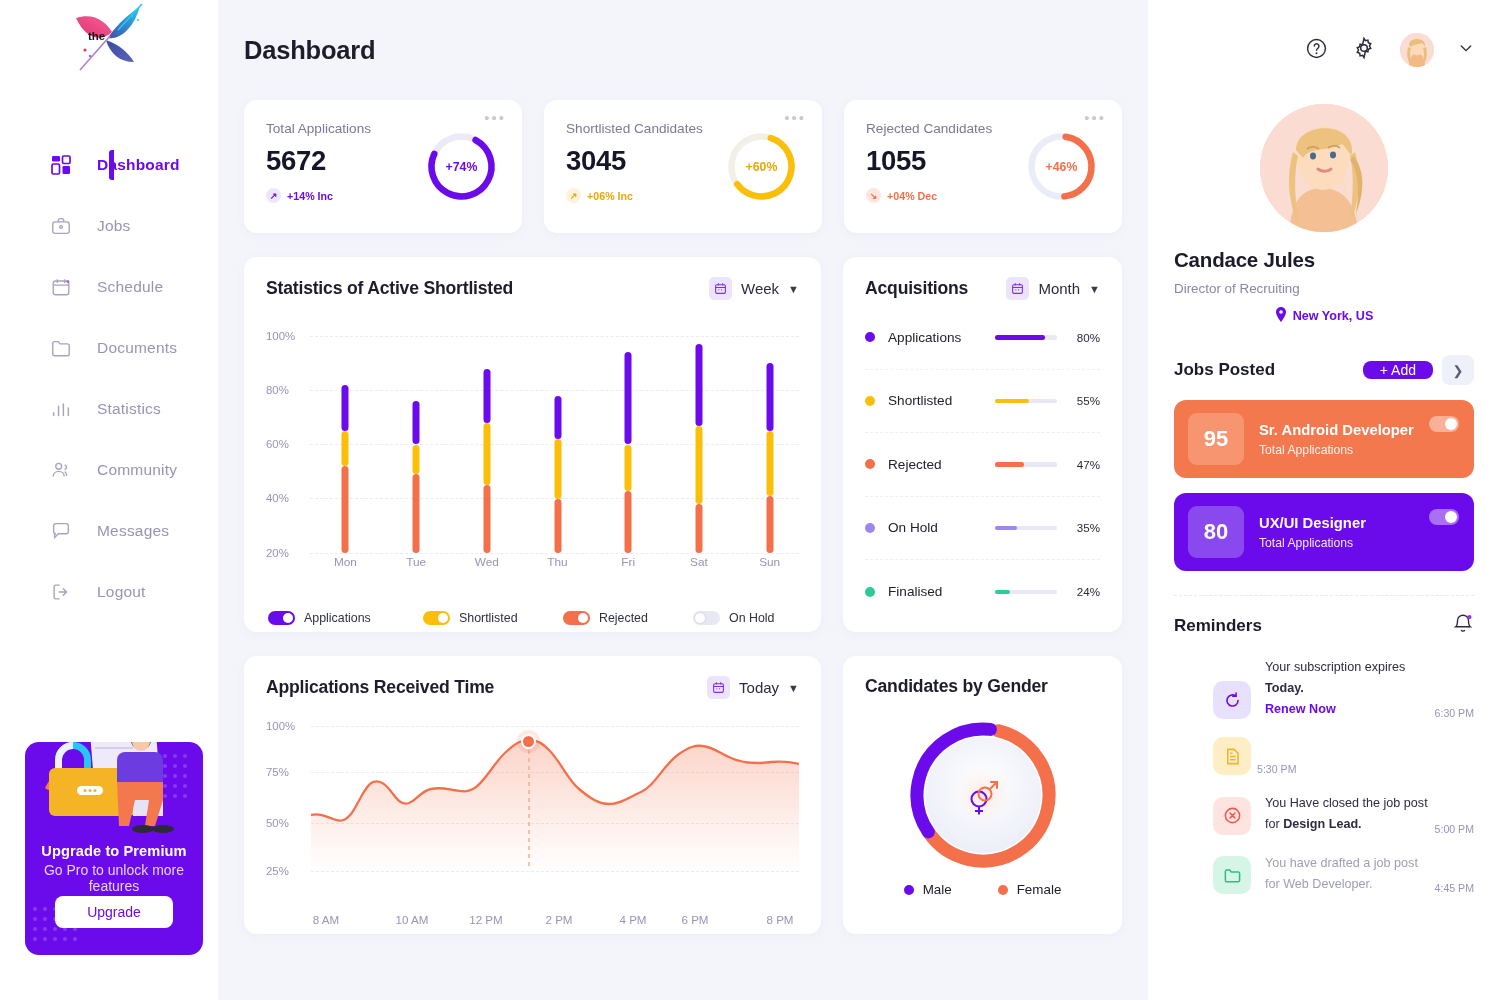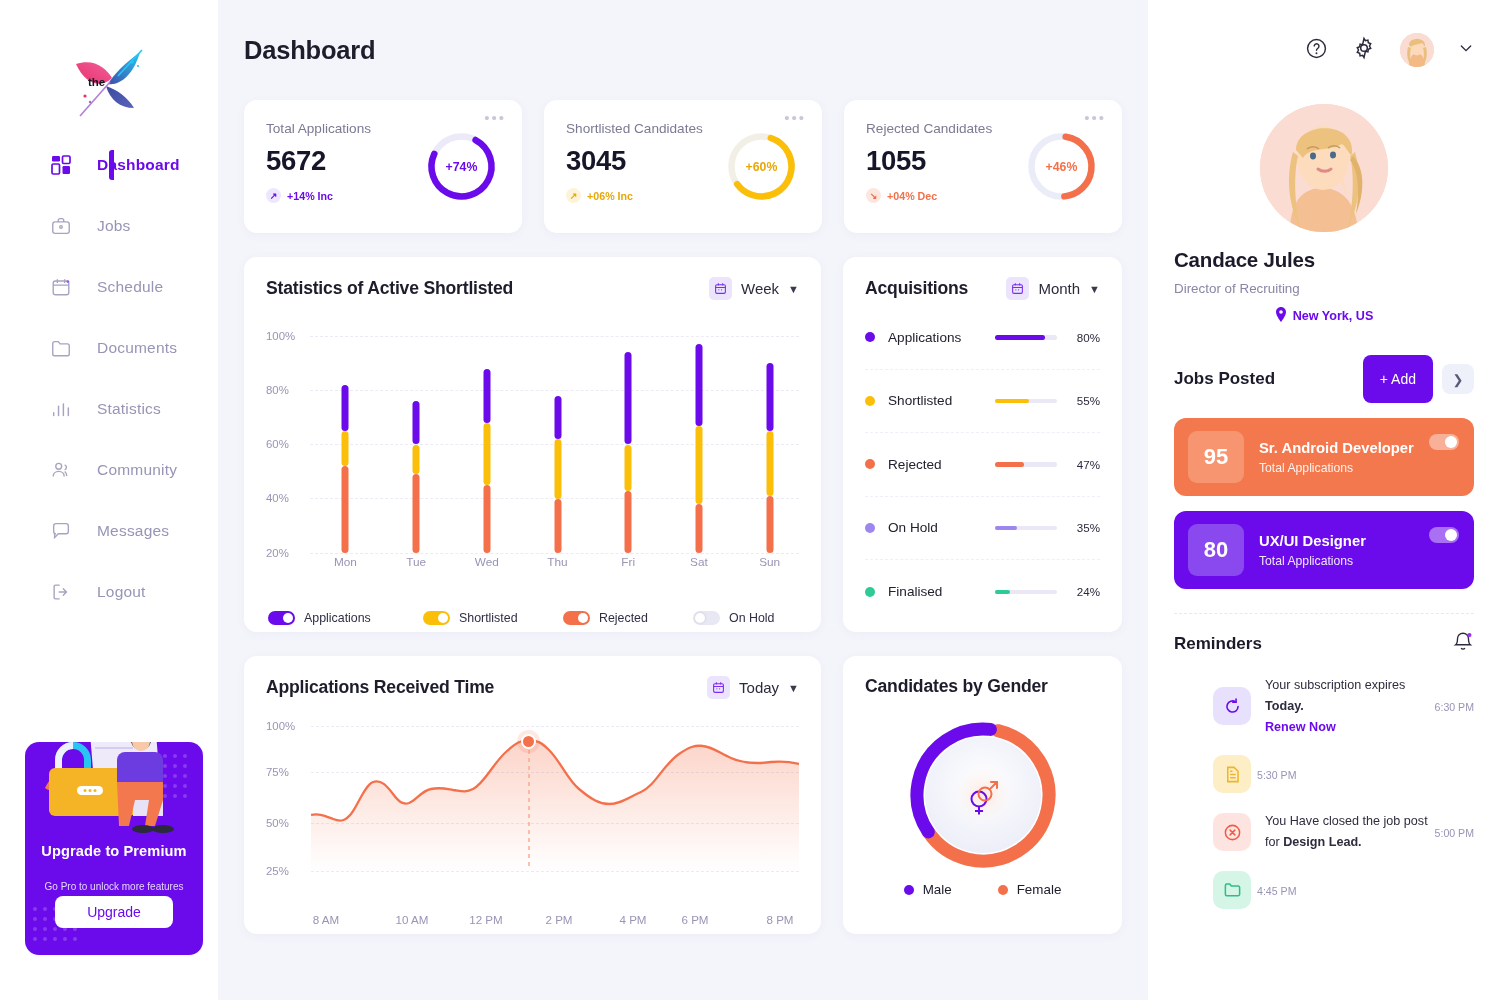--- a/index.html
+++ b/index.html
@@ -9,21 +9,21 @@
     background: #ffffff;
     overflow: hidden;
   }
   .app { display: flex; width: 1500px; height: 1000px; }
 
   
   .sidebar {
     width: 218px; height: 1000px; background: #fff;
     flex: 0 0 218px; position: relative;
   }
-  .logo-wrap { height: 122px; display: flex; align-items: flex-end; justify-content: center; }
+  .logo-wrap { height: 122px; display: flex; align-items: flex-start; justify-content: center; }
   .logo { width: 86px; height: 76px; position: relative; }
   .nav { margin-top: 12px; }
   .nav-item {
     display: flex; align-items: center; height: 61px;
     padding-left: 48px; position: relative; cursor: pointer;
   }
   .nav-item .ic { width: 26px; height: 26px; flex: 0 0 26px; display: flex; align-items: center; justify-content: center; }
   .nav-item .lbl {
     margin-left: 23px; font-size: 15.5px; color: #9795b5; letter-spacing: .2px;
   }
@@ -36,22 +36,22 @@
   
   .promo {
     position: absolute; left: 25px; bottom: 45px; width: 178px; height: 213px;
     background: #6b0aea; border-radius: 14px; overflow: hidden;
   }
   .promo .dots-tr { position:absolute; right:8px; top:10px; width:44px; height:52px; opacity:.38;}
   .promo .dots-bl { position:absolute; left:6px; bottom:8px; width:60px; height:42px; opacity:.38;}
   .promo-art { position: absolute; left: 0; right: 0; top: -52px; height: 155px; }
   .promo h4 { position: absolute; left: 0; right: 0; top: 101px; text-align: center;
     color: #fff; font-size: 14.6px; font-weight: bold; letter-spacing:.1px;}
-  .promo p { position: absolute; left: 0; right: 0; top: 139px; text-align: center;
-    color: #e5d4fb; font-size: 10px; }
+  .promo p { position: absolute; left: 0; right: 0; top: 120px; text-align: center;
+    color: #e5d4fb; font-size: 14px; }
   .promo-btn {
     position: absolute; left: 30px; bottom: 27px; width: 118px; height: 32px;
     background: #fff; border-radius: 8px; color: #6b0aea; font-size: 14px;
     display: flex; align-items: center; justify-content: center; cursor: pointer;
     border: none; font-family: inherit;
   }
 
   
   .main {
     flex: 1 1 auto; background: #f4f5fb; padding: 0 26px;
@@ -156,40 +156,40 @@
   .avatar-lg { width: 128px; height: 128px; border-radius: 50%; margin: 4px auto 0 auto;
     background: #fadcd2; position: relative; overflow: hidden; }
   .pname { font-size: 20.5px; font-weight: bold; color: #1b1b2b; margin-top: 16px; letter-spacing:-.2px;}
   .prole { font-size: 13.4px; color: #8886a5; margin-top: 9px; }
   .ploc { display: flex; align-items: center; justify-content: center; gap: 6px; margin-top: 11px;
     font-size: 12.6px; color: #6b0aea; font-weight: bold; }
 
   .jobs-head { display: flex; align-items: center; margin-top: 30px; }
   .jobs-title { font-size: 17px; font-weight: bold; color: #1b1b2b; }
   .add-btn { margin-left: auto; background: #6b0aea; color: #fff; border: none; border-radius: 8px;
-    height: 48px; padding: 0 17px; font-size: 14px; cursor: pointer; font-family: inherit; }
+    height: 18px; padding: 0 17px; font-size: 14px; cursor: pointer; font-family: inherit; }
   .next-btn { width: 32px; height: 30px; background: #eef0fa; border: none; border-radius: 8px;
     margin-left: 9px; color: #5a5a78; font-size: 13px; cursor: pointer; font-family: inherit; }
   .job-card { height: 78px; border-radius: 12px; display: flex; align-items: center;
     padding: 0 14px; margin-top: 15px; position: relative; }
   .job-badge { width: 56px; height: 52px; border-radius: 9px; display: flex; align-items: center;
     justify-content: center; font-size: 22px; font-weight: bold; color: #fff; flex: 0 0 56px;}
   .job-txt { margin-left: 15px; }
   .job-role { font-size: 14.8px; font-weight: bold; color: #fff; }
   .job-sub { font-size: 12.2px; color: rgba(255,255,255,.9); margin-top: 5px; }
   .job-tgl { position: absolute; right: 15px; top: 16px; width: 30px; height: 16px;
     border-radius: 9px; background: rgba(255,255,255,.42); cursor: pointer; }
   .job-tgl i { position: absolute; right: 2px; top: 2px; width: 12px; height: 12px;
     border-radius: 50%; background: #fff; }
 
   .rem-head { display: flex; align-items: center; margin-top: 24px;
     padding-top: 16px; border-top: 1px dashed #e9e8f2; }
   .rem-title { font-size: 17px; font-weight: bold; color: #1b1b2b; }
   .bell { margin-left: auto; cursor: pointer; position: relative; }
-  .rem-item { display: flex; align-items: center; margin-top: 18px; padding-left: 39px; }
+  .rem-item { display: flex; align-items: flex-end; margin-top: 18px; padding-left: 39px; }
   .rem-ic { width: 38px; height: 38px; border-radius: 10px; flex: 0 0 38px;
     display: flex; align-items: center; justify-content: center; }
   .rem-body { margin-left: 14px; flex: 1; font-size: 12.6px; line-height: 1.65; color: #2d2d3f; }
   .rem-body b { font-weight: bold; }
   .rem-link { color: #6b0aea; font-weight: bold; cursor: pointer; }
   .rem-time { font-size: 10.6px; color: #9795b5; margin-left: 6px; white-space: nowrap; padding-top: 2px; }
   .muted { color: #9f9eb4; }
 </style>
 </head>
 <body>
@@ -880,17 +880,18 @@
           </div>
           <div class="rem-body"><span>You Have closed the job post for </span><b>Design Lead.</b></div>
           <div class="rem-time">5:00 PM</div>
         </div>
         <div class="rem-item">
           <div class="rem-ic" style="background: rgb(213, 245, 231);">
             <svg width="19" height="19" viewBox="0 0 24 24" fill="none" stroke="#2bbd8a" stroke-width="1.9">
               <path d="M3 18V7a1.8 1.8 0 011.8-1.8h3.7l2 2.4h8.7A1.8 1.8 0 0121 9.4V18a1.8 1.8 0 01-1.8 1.8H4.8A1.8 1.8 0 013 18z"></path>
             </svg>
           </div>
+          <div class="rem-body"><span class="muted">You have drafted a job post for </span><span class="muted">Web Developer.</span></div>
           <div class="rem-time">4:45 PM</div>
         </div>
       </div>
   </aside>
 </div>
 
 </body></html>

